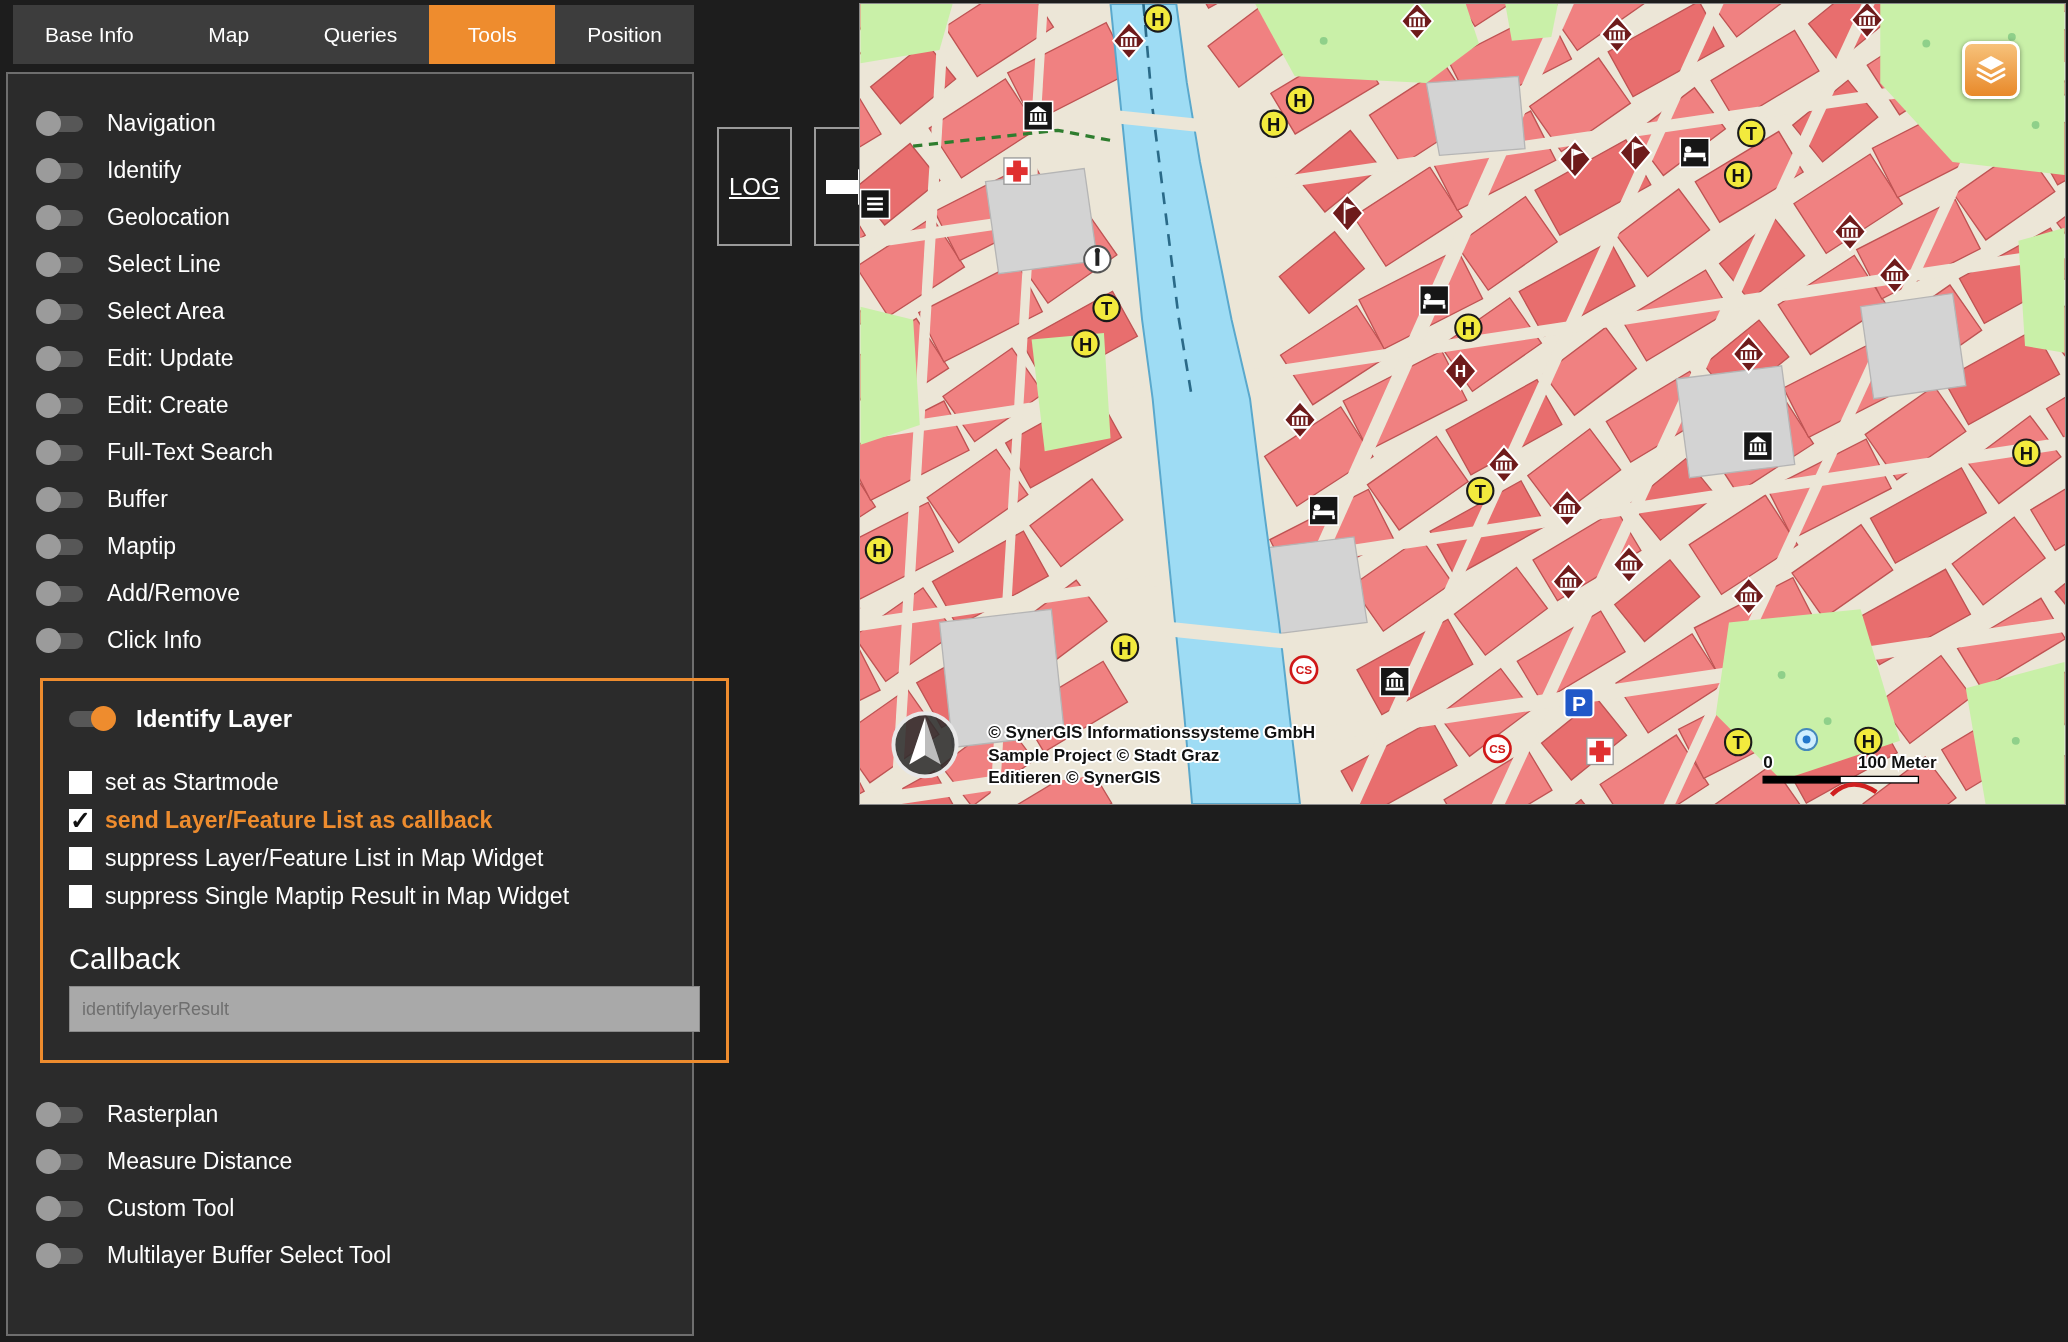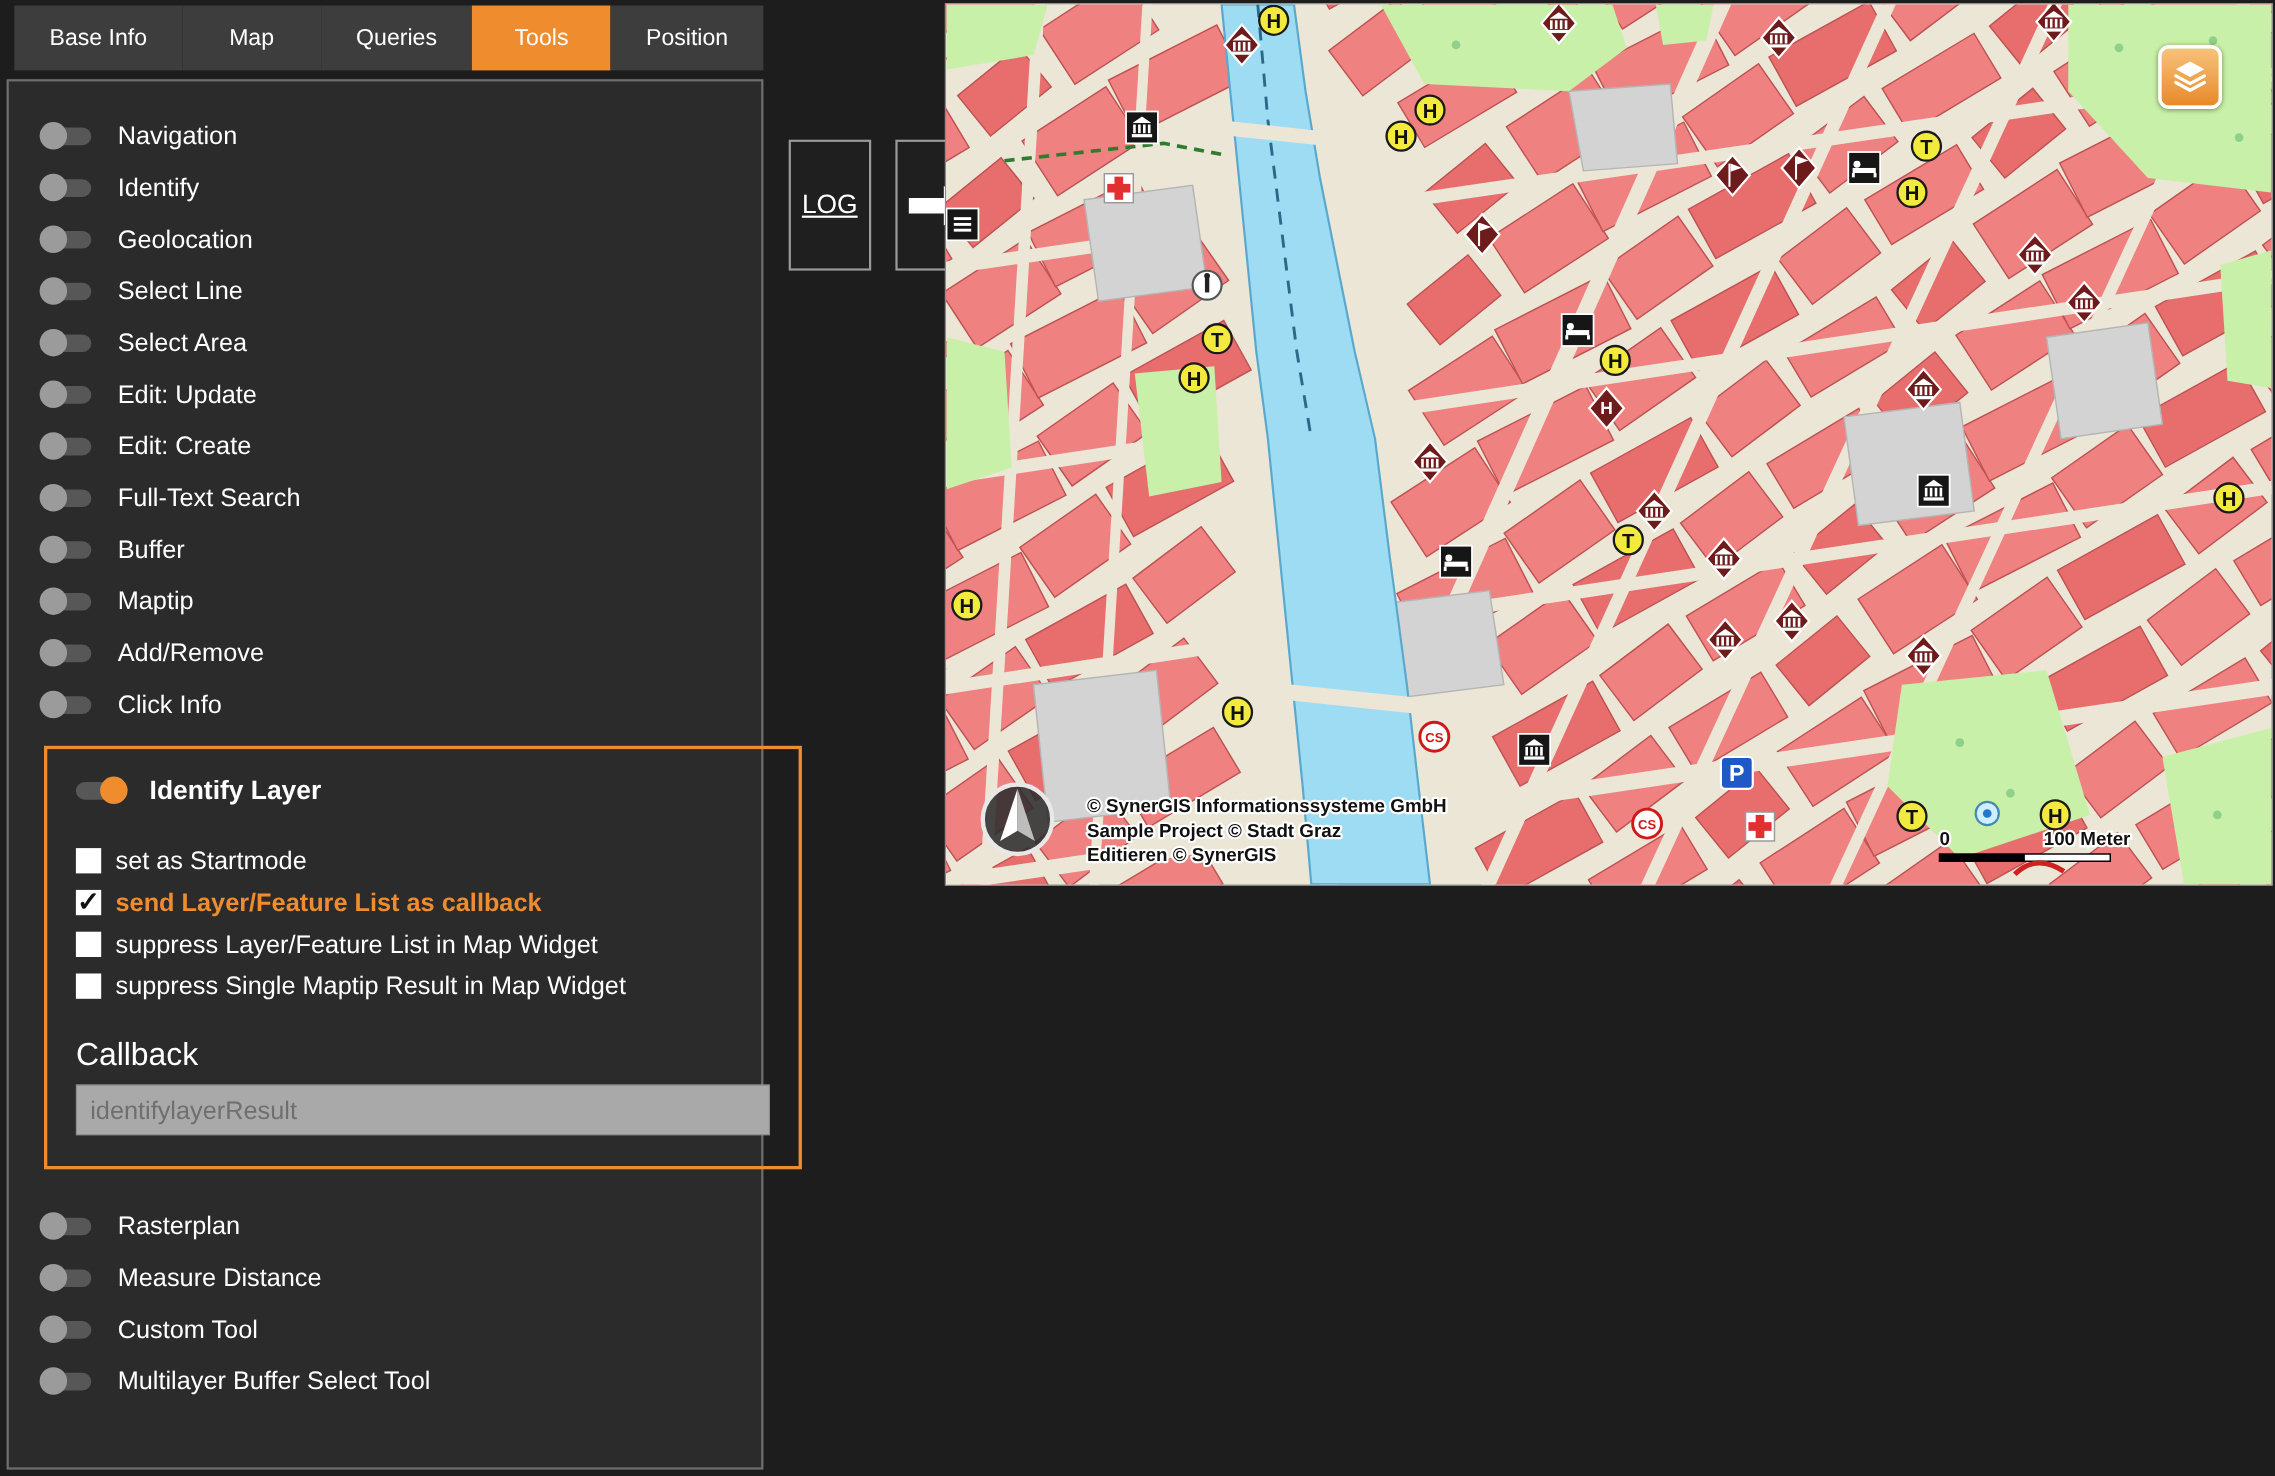--- a/index.html
+++ b/index.html
@@ -51,21 +51,21 @@
     margin-right:13px;vertical-align:-4px;position:relative;cursor:pointer;
   }
   .chk.checked::after{
     content:"\2713";position:absolute;left:0;top:-1px;width:23px;height:23px;
     color:#111;font-size:25px;font-weight:bold;line-height:25px;text-align:center;
   }
   .cb-label{margin-top:28px;font-size:29px;}
   .cb-input{
     margin-top:10px;width:100%;height:46px;box-sizing:border-box;
     background:#a9a9a9;border:1px solid #8a8a8a;
-    font-size:23px;color:#333;padding:0 12px;font-family:inherit;
+    font-size:18px;color:#333;padding:0 12px;font-family:inherit;
   }
   .cb-input::placeholder{color:#6f6f6f;opacity:1;}
   #toggles-bottom{margin-top:28px;}
 
   
   .actions{position:absolute;left:717px;top:127px;width:120px;display:flex;flex-direction:row;gap:22px;text-decoration:underline;}
   .action-btn{
     height:119px;background:#1f1f1f;border:2px solid #9a9a9a;color:#fff;
     font-size:24px;font-family:inherit;cursor:pointer;
     display:flex;align-items:center;justify-content:center;text-align:center;

